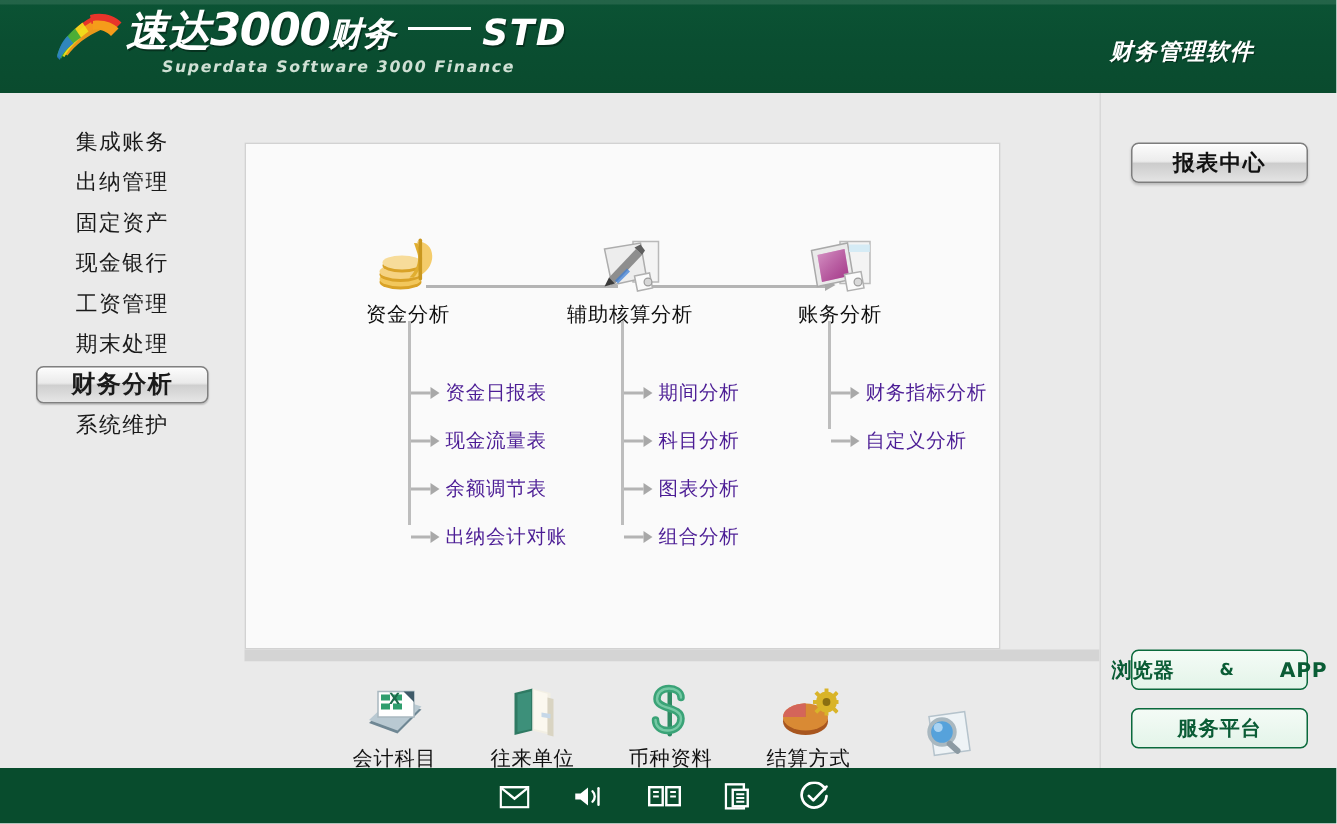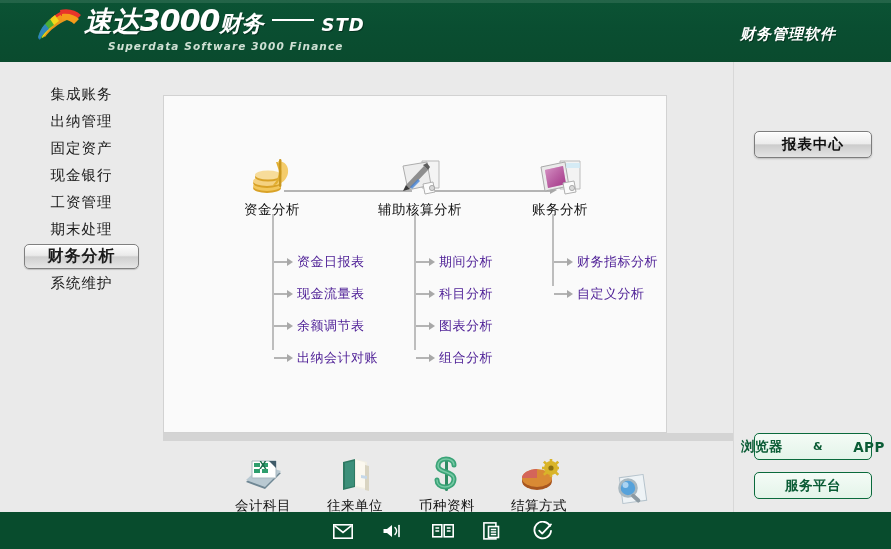--- a/index.html
+++ b/index.html
@@ -68,21 +68,21 @@
   }
   .logo-dash {
     display: inline-block;
     width: 42px;
     height: 2px;
     background: #ffffff;
     vertical-align: middle;
     margin: 0 8px 6px 8px;
   }
   .logo-title .std {
-    font-size: 18px;
+    font-size: 24px;
     letter-spacing: 1px;
   }
   .logo-sub {
     color: #cfe0d4;
     font-size: 10.5px;
     font-weight: bold;
     font-style: italic;
     letter-spacing: 1.1px;
     margin-top: -1px;
     margin-left: 24px;
@@ -266,21 +266,20 @@
     background: linear-gradient(180deg, #fcfcfc 0%, #ececec 46%, #cccccc 52%, #e4e4e4 100%);
     box-shadow: 0 1px 2px rgba(0,0,0,0.2), inset 0 1px 0 #ffffff;
     display: flex;
     align-items: center;
     justify-content: center;
     font-size: 14.5px;
     font-weight: bold;
     color: #111111;
     letter-spacing: 1px;
     cursor: pointer;
-    margin-top: 36px;
   }
   .btn-green {
     position: absolute;
     left: 20px;
     width: 116px; height: 25px;
     border: 1px solid #0a6a3c;
     border-radius: 5px;
     background: linear-gradient(180deg, #f4fbf6 0%, #e3f4e9 100%);
     display: flex;
     align-items: center;

